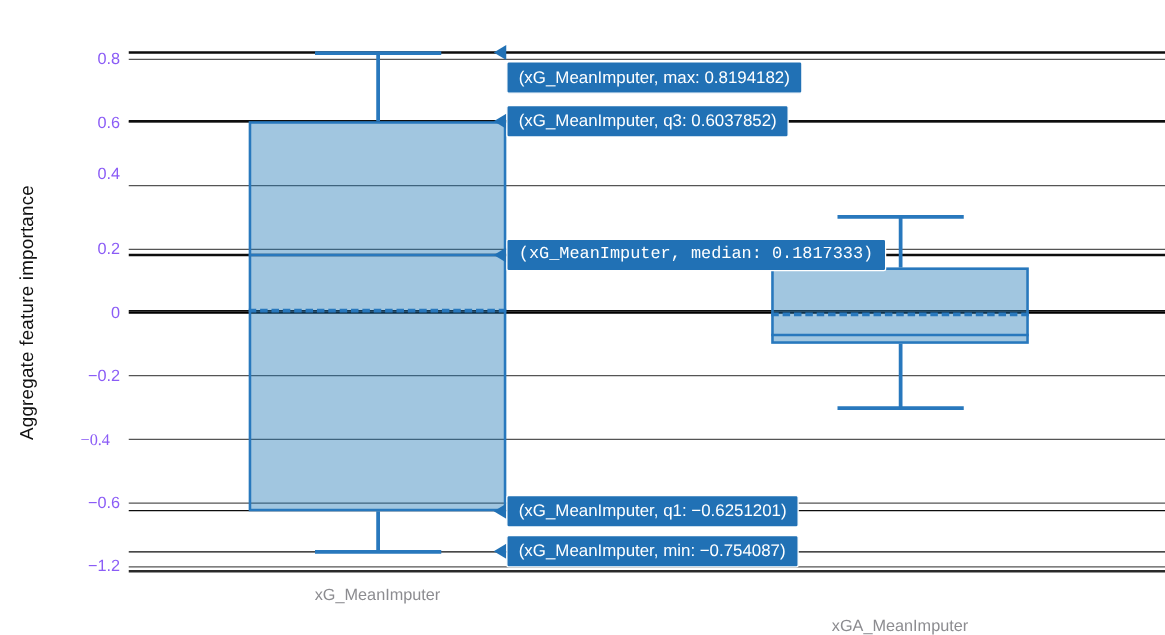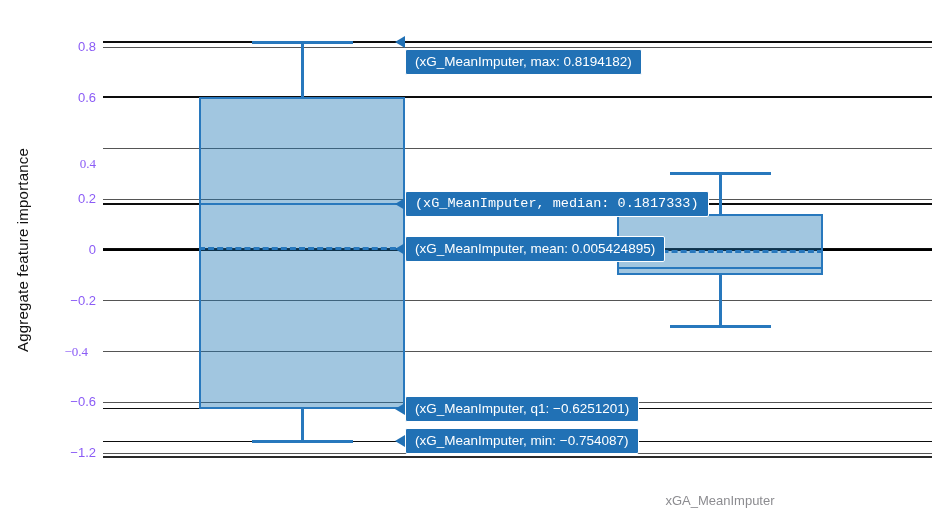--- a/index.html
+++ b/index.html
@@ -25,21 +25,21 @@
 <body>
 
 <div class="figure">
   <div class="y-title" style="left:22px;top:250px;">Aggregate feature importance</div>
   <div id="plot"></div>
 <div class="gridline" style="left: 103px; width: 829px; top: 46.5px;"></div>
     <div class="ytick" style="left: 36px; top: 39px;">0.8</div>
     <div class="gridline" style="left: 103px; width: 829px; top: 97.25px;"></div>
     <div class="ytick" style="left: 36px; top: 89.75px;">0.6</div>
     <div class="gridline" style="left: 103px; width: 829px; top: 148px;"></div>
-    <div class="ytick" style="left: 36px; top: 156px; font-family: Liberation Serif, serif;">0.4</div>
+    <div class="ytick" style="left: 36px; top: 131px;">0.4</div>
     <div class="gridline" style="left: 103px; width: 829px; top: 198.75px;"></div>
     <div class="ytick" style="left: 36px; top: 191.25px;">0.2</div>
     <div class="zeroline" style="left: 103px; width: 829px; top: 248.75px;"></div>
     <div class="ytick" style="left: 36px; top: 242px;">0</div>
     <div class="gridline" style="left: 103px; width: 829px; top: 300.25px;"></div>
     <div class="ytick" style="left: 36px; top: 292.75px;">−0.2</div>
     <div class="gridline" style="left: 103px; width: 829px; top: 351px;"></div>
     <div class="ytick" style="left: 28px; top: 343.5px; font-family: Liberation Serif, serif;">−0.4</div>
     <div class="gridline" style="left: 103px; width: 829px; top: 401.75px;"></div>
     <div class="ytick" style="left: 36px; top: 394.25px;">−0.6</div>
@@ -52,39 +52,40 @@
     <div class="spike" style="left: 103px; width: 829px; top: 407.874px;"></div>
     <div class="spike" style="left: 103px; width: 829px; top: 440.6px;"></div>
     <div class="axisline" style="left: 103px; width: 829px; top: 456px;"></div>
     <div class="cap" style="left: 251.5px; width: 101px; top: 40.5726px; height: 3px; background: rgb(40, 120, 189);"></div>
     <div class="cap" style="left: 251.5px; width: 101px; top: 439.85px; height: 3px; background: rgb(40, 120, 189);"></div>
     <div class="whisker" style="left: 300.5px; width: 3px; top: 42.0726px; height: 54.7169px; background: rgb(40, 120, 189);"></div>
     <div class="whisker" style="left: 300.5px; width: 3px; top: 408.624px; height: 32.7254px; background: rgb(40, 120, 189);"></div>
     <div class="boxrect" style="left: 199px; width: 206px; top: 96.7895px; height: 311.835px; background: rgba(31, 119, 180, 0.42); border: 2.5px solid rgb(40, 120, 189);"></div>
     <div class="medline" style="left: 199px; width: 206px; top: 202.635px; height: 2.5px; background: rgb(40, 120, 189);"></div>
     <div class="meanline" style="left: 199px; width: 206px; top: 247.123px; border-top-color: rgb(40, 120, 189);"></div>
+    <div class="xtick" style="left: 212px; top: 468px;">xG_MeanImputer</div>
     <div class="cap" style="left: 669.5px; width: 101px; top: 172.375px; height: 3px; background: rgb(40, 120, 189);"></div>
     <div class="cap" style="left: 669.5px; width: 101px; top: 324.625px; height: 3px; background: rgb(40, 120, 189);"></div>
     <div class="whisker" style="left: 718.5px; width: 3px; top: 173.875px; height: 40.6px; background: rgb(40, 120, 189);"></div>
     <div class="whisker" style="left: 718.5px; width: 3px; top: 275.375px; height: 50.75px; background: rgb(40, 120, 189);"></div>
     <div class="boxrect" style="left: 617px; width: 206px; top: 214.475px; height: 60.9px; background: rgba(31, 119, 180, 0.42); border: 2.5px solid rgb(40, 120, 189);"></div>
     <div class="medline" style="left: 617px; width: 206px; top: 266.512px; height: 2.5px; background: rgb(40, 120, 189);"></div>
     <div class="meanline" style="left: 617px; width: 206px; top: 249.769px; border-top-color: rgb(40, 120, 189);"></div>
     <div class="xtick" style="left: 630px; top: 493px;">xGA_MeanImputer</div>
     <div class="tip" style="left: 395px; top: 42.0726px;">
       <div class="tip-arrow" style="border-right: 10px solid rgb(33, 113, 181);"></div>
       <div class="tip-box" style="background: rgb(33, 113, 181); color: rgb(255, 255, 255); margin-top: 40px;">(xG_MeanImputer, max: 0.8194182)</div>
     </div>
+    <div class="tip" style="left: 395px; top: 96.7895px;">
+      <div class="tip-arrow" style="border-right: 10px solid rgb(33, 113, 181);"></div>
+      <div class="tip-box" style="background: rgb(33, 113, 181); color: rgb(255, 255, 255);">(xG_MeanImputer, q3: 0.6037852)</div>
+    </div>
     <div class="tip" style="left: 395px; top: 203.885px; font-family: Liberation Mono, monospace;">
       <div class="tip-arrow" style="border-right: 10px solid rgb(33, 113, 181);"></div>
       <div class="tip-box" style="background: rgb(33, 113, 181); color: rgb(255, 255, 255);">(xG_MeanImputer, median: 0.1817333)</div>
-    </div>
-    <div class="tip" style="left: 395px; top: 248.623px;">
-      <div class="tip-arrow" style="border-right: 10px solid rgb(33, 113, 181);"></div>
-      <div class="tip-box" style="background: rgb(33, 113, 181); color: rgb(255, 255, 255);">(xG_MeanImputer, mean: 0.005424895)</div>
     </div>
     <div class="tip" style="left: 395px; top: 408.624px; text-align: right;">
       <div class="tip-arrow" style="border-right: 10px solid rgb(33, 113, 181);"></div>
       <div class="tip-box" style="background: rgb(33, 113, 181); color: rgb(255, 255, 255);">(xG_MeanImputer, q1: −0.6251201)</div>
     </div>
     <div class="tip" style="left: 395px; top: 441.35px;">
       <div class="tip-arrow" style="border-right: 10px solid rgb(33, 113, 181);"></div>
       <div class="tip-box" style="background: rgb(33, 113, 181); color: rgb(255, 255, 255);">(xG_MeanImputer, min: −0.754087)</div>
     </div>
   </div>

